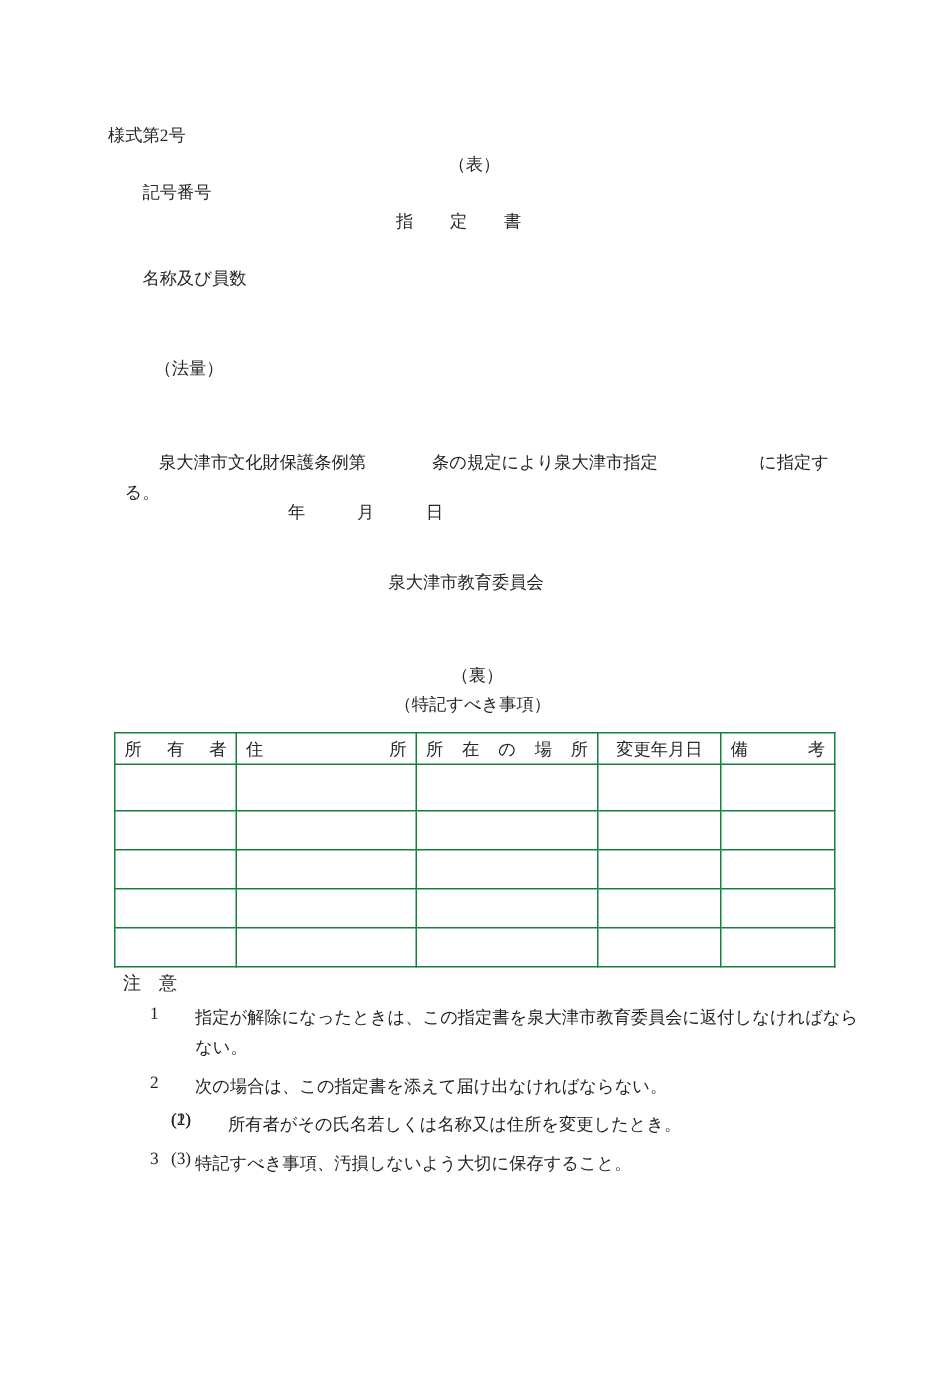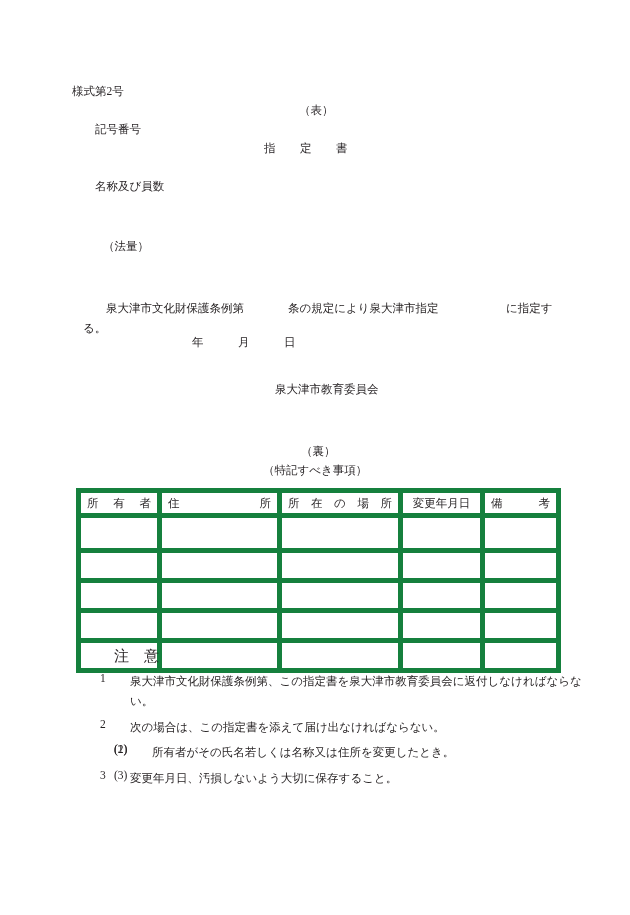--- a/index.html
+++ b/index.html
@@ -47,37 +47,37 @@
   }
   #clause-line1 { position: relative; display: block; height: 20px; }
   #clause-line2 { position: relative; display: block; height: 20px; }
   .cl { position: absolute; white-space: pre; font-size: 11.5px; }
   #clause-a { left: 23px;  top: 0; }
   #clause-b { left: 205px; top: 0; }
   #clause-c { left: 423px; top: 0; }
   #clause-d { left: 0px;   top: 0; }
 
   #date-line      { left: 192px; top: 337px; }
-  #committee-name { left: 275px; top: 384px; }
+  #committee-name { left: 259px; top: 384px; }
 
   
   #ura-label      { left: 301px; top: 446px; }
   #special-note   { left: 263px; top: 465px; }
 
   
   #record-table {
     position: absolute;
     left: 76px;
     top: 488px;
     width: 480px;
     border-collapse: collapse;
     table-layout: fixed;
   }
   #record-table td {
-    border: 5px solid #15803d;
+    border: 1px solid #15803d;
     font-size: 11.5px;
     color: #2a2628;
     padding: 0;
     height: 25px;
     vertical-align: middle;
   }
   #record-table thead td {
     height: 20px;
     text-align: center;
     white-space: nowrap;
@@ -97,21 +97,21 @@
   }
   .hdr-plain { display: block; text-align: center; }
 
   
   #notes {
     position: absolute;
     left: 82px;
     top: 647px;
     width: 500px;
   }
-  #notes-heading { font-size: 15px; white-space: pre; margin-left: 32px; }
+  #notes-heading { font-size: 12px; white-space: pre; }
   .note-item {
     position: relative;
     font-size: 11.5px;
     margin-top: 6px;
   }
   .note-num {
     position: absolute;
     left: 18px;
     top: 0;
     white-space: pre;
@@ -225,21 +225,21 @@
         <td></td>
       </tr>
     </tbody>
   </table>
 
   <div id="notes">
     <div id="notes-heading">注　意</div>
 
     <div class="note-item">
       <span class="note-num">1</span>
-      <span class="note-body">泉大津市文化財保護条例第、この指定書を泉大津市教育委員会に返付しなければならない。</span>
+      <span class="note-body">指定が解除になったときは、この指定書を泉大津市教育委員会に返付しなければならない。</span>
     </div>
 
     <div class="note-item">
       <span class="note-num">2</span>
       <span class="note-body">次の場合は、この指定書を添えて届け出なければならない。</span>
     </div>
 
     <div class="note-item note-sub">
       <span class="note-num">(1)</span>
     </div>
@@ -248,17 +248,17 @@
       <span class="note-num">(2)</span>
       <span class="note-body">所有者がその氏名若しくは名称又は住所を変更したとき。</span>
     </div>
 
     <div class="note-item note-sub">
       <span class="note-num">(3)</span>
     </div>
 
     <div class="note-item">
       <span class="note-num">3</span>
-      <span class="note-body">変更年月日、汚損しないよう大切に保存すること。</span>
+      <span class="note-body">特記すべき事項、汚損しないよう大切に保存すること。</span>
     </div>
   </div>
 
 </div>
 
 </body></html>

